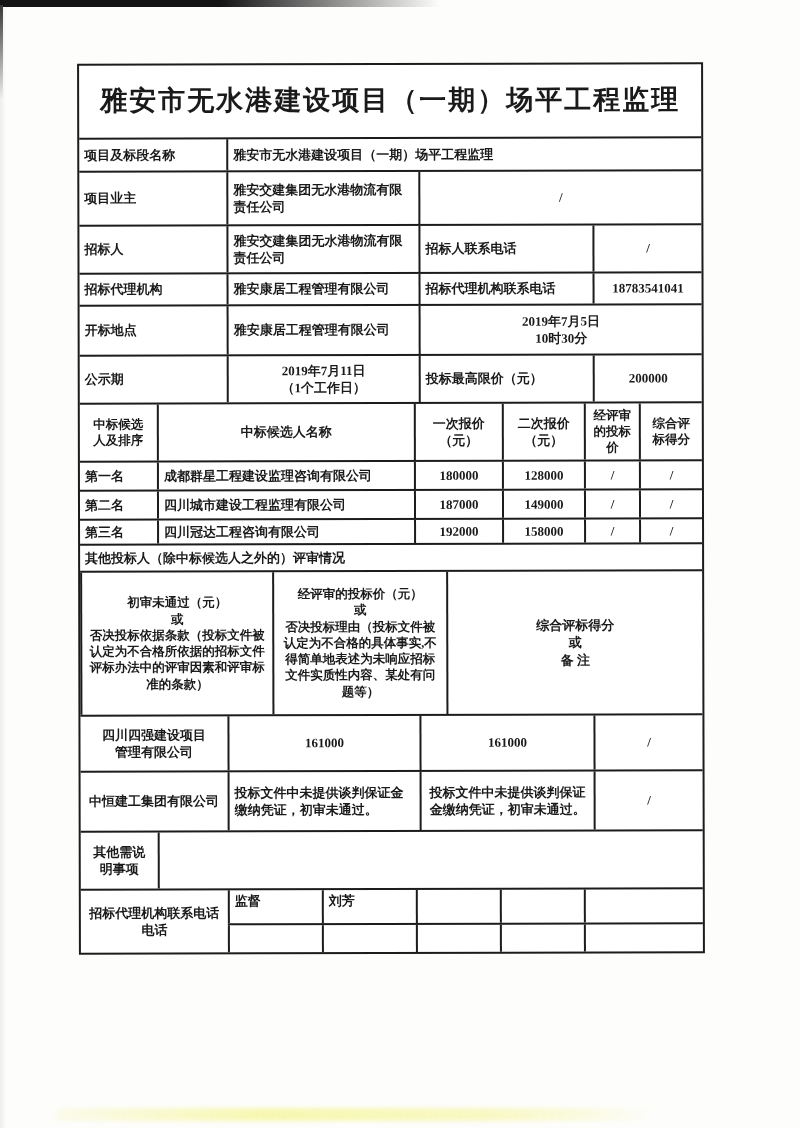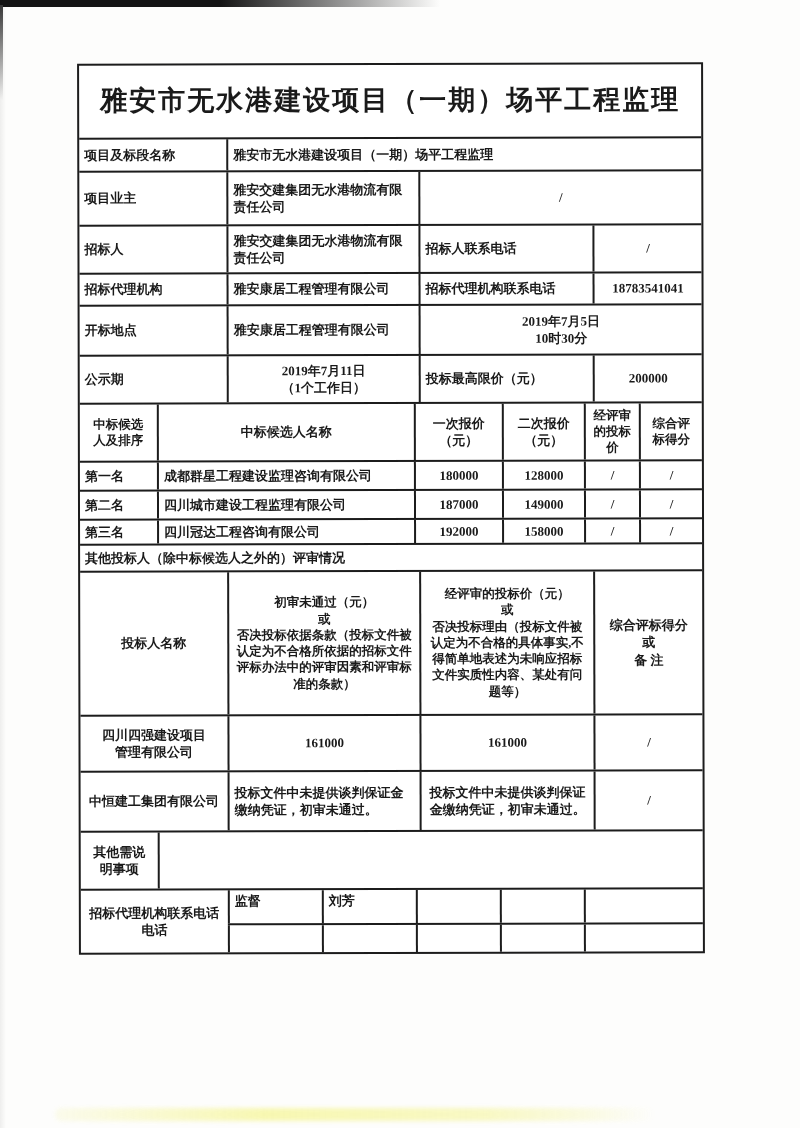--- a/index.html
+++ b/index.html
@@ -135,21 +135,20 @@
     <div class="c" style="flex:0 0 82px">158000</div>
     <div class="c" style="flex:0 0 55px">/</div>
     <div class="c" style="flex:1">/</div>
   </div>
 
   <div class="r" style="height:27px">
     <div class="c nb l" style="flex:1">其他投标人（除中标候选人之外的）评审情况</div>
   </div>
 
   <div class="r" style="height:144px">
-    <div class="c nb" style="flex:0 0 147px">投标人名称</div>
     <div class="c small" style="flex:0 0 192px">初审未通过（元）
 或
 否决投标依据条款（投标文件被认定为不合格所依据的招标文件评标办法中的评审因素和评审标准的条款）</div>
     <div class="c small" style="flex:0 0 174px">经评审的投标价（元）
 或
 否决投标理由（投标文件被认定为不合格的具体事实,不得简单地表述为未响应招标文件实质性内容、某处有问题等）</div>
     <div class="c" style="flex:1">综合评标得分
 或
 备 注</div>
   </div>

